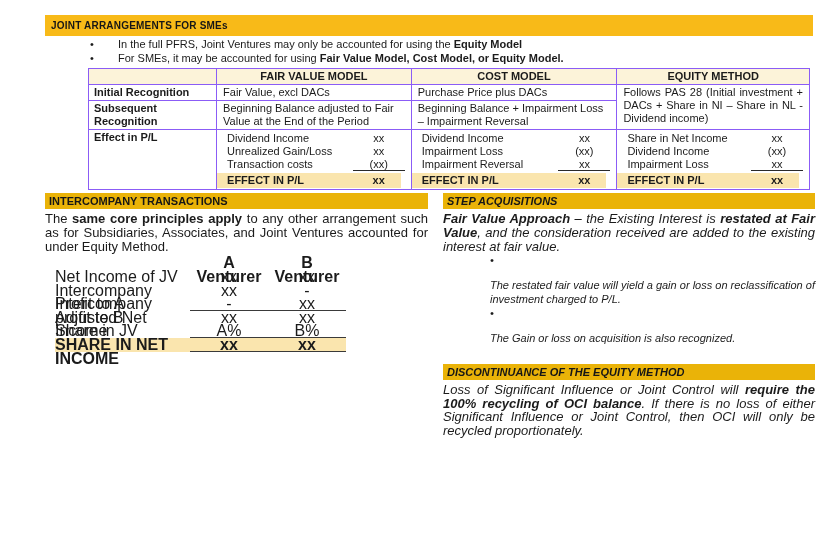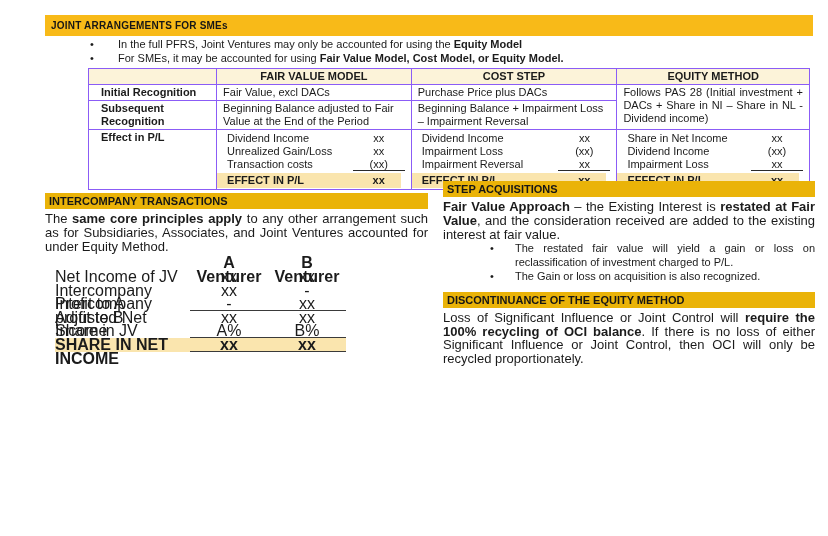--- a/index.html
+++ b/index.html
@@ -17,45 +17,45 @@
   .intro-bullet { display:flex; line-height:14px; }
   .intro-bullet .marker { width:28px; flex:0 0 28px; }
   .marker::before { content:"•"; }
 
   
   .models-table { position:absolute; left:88px; top:68px; width:722px;
     border-collapse:collapse; table-layout:fixed; font-size:11px; }
   .models-table th, .models-table td { border:1px solid #8b5cf6; vertical-align:top; line-height:13px; }
   .models-table th { background:#FCF3D9; height:16px; font-size:11px; font-weight:bold; text-align:center; padding:1px 2px; }
   .col-label { width:127px; } .col-fv { width:193px; } .col-cost { width:204px; } .col-eq { width:191px; }
-  .row-label { font-weight:bold; padding:1px 12px; }
+  .row-label { font-weight:bold; padding:1px 5px; }
   .cell-text { padding:1px 6px; }
   .cell-just { text-align:justify; }
   .row-initial td { height:15px; }
   .row-subseq td { height:27px;margin-top:10px; }
   .label-mid { vertical-align:middle; }
   .effect-cell { padding:2px 0 1px 0; }
   .effect-line { display:flex; justify-content:space-between; padding-left:10px; padding-right:6px; height:13px; }
   .effect-line .val { width:52px; text-align:center; flex:0 0 52px; }
   .effect-line.sum .val { border-bottom:1px solid #2a2a2a; }
   .effect-total { display:flex; justify-content:space-between; background:#FAE5AE; font-weight:bold;
     margin:2px 10px 0 0; padding-left:10px; height:15px; align-items:center; }
   .effect-total .val { width:52px; text-align:center; flex:0 0 52px; margin-right:-4px; }
 
   
   .col-left  { position:absolute; left:45px; top:193px; width:383px; }
-  .col-right { position:absolute; left:443px; top:181px; width:372px; }
+  .col-right { position:absolute; left:443px; top:193px; width:372px;font-style:italic; }
   .section-heading { background:#eab308; height:16px; line-height:16px; font-size:11px; font-weight:bold;
     padding-left:4px; margin-bottom:3px; color:#161616; }
   .para { font-size:13px; line-height:13.8px; text-align:justify; }
   .sub-bullets { margin-top:1px; font-size:11px; }
-  .sub-bullet { display:flex; line-height:13.8px; padding-left:47px; }
+  .sub-bullet { display:flex; line-height:13.8px; padding-left:47px;flex-direction:column; }
   .sub-bullet .marker { width:25px; flex:0 0 25px; }
   .sub-bullet .sb-text { flex:1; text-align:justify; }
-  .heading-2 { margin-top:8px; }
+  .heading-2 { margin-top:18px; }
 
   
   .mini-table { margin:3px 0 0 10px; width:291px; font-size:16px; display:grid;
     grid-template-columns:135px 78px 78px; }
   .mini-table > div { height:13.6px; line-height:13.6px; }
   .mt-head { font-weight:bold; text-align:center; }
   .mt-val { text-align:center; }
   .mt-underline { border-bottom:1px solid #3a3a3a; }
   .mt-hl { background:#FAE5AE; font-weight:bold; }
   b, .bold { font-weight:bold; }
@@ -76,21 +76,21 @@
       <span class="marker"></span>
       <span><span>For SMEs, it may be accounted for using </span><b>Fair Value Model, Cost Model, or Equity Model.</b><span></span></span>
     </div>
   </div>
 
   <table class="models-table">
     <tbody>
         <tr>
       <th class="col-label"></th>
       <th class="col-fv">FAIR VALUE MODEL</th>
-      <th class="col-cost">COST STEP</th>
+      <th class="col-cost">COST MODEL</th>
       <th class="col-eq">EQUITY METHOD</th>
     </tr>
     <tr class="row-initial">
       <td class="row-label">Initial Recognition</td>
       <td class="cell-text">Fair Value, excl DACs</td>
       <td class="cell-text">Purchase Price plus DACs</td>
       <td class="cell-text cell-just" rowspan="2">Follows PAS 28 (Initial investment + DACs + Share in NI – Share in NL - Dividend income)</td>
     </tr>
     <tr class="row-subseq">
       <td class="row-label">Subsequent Recognition</td>

